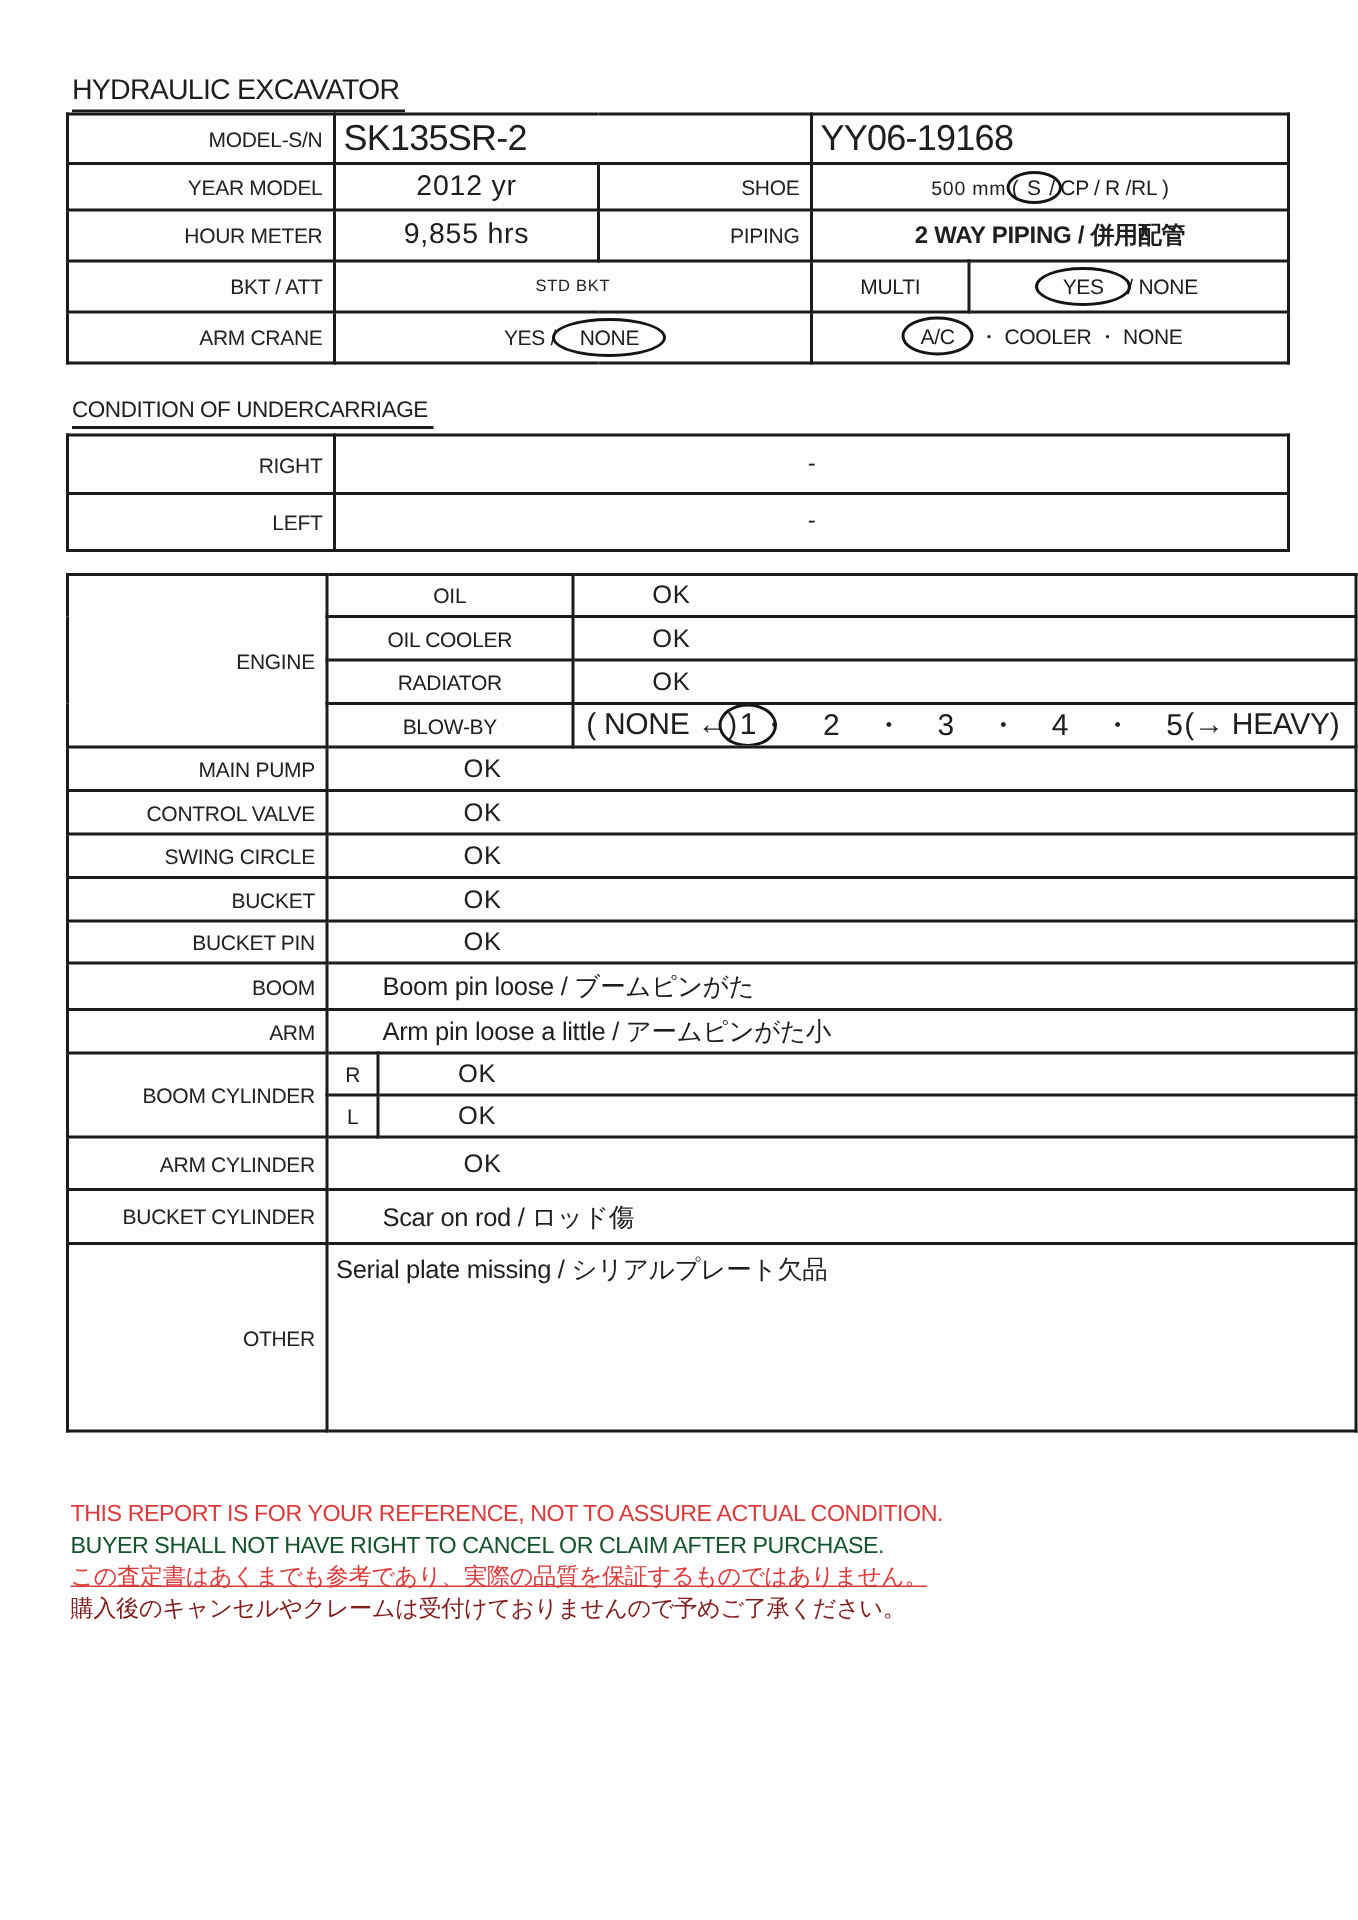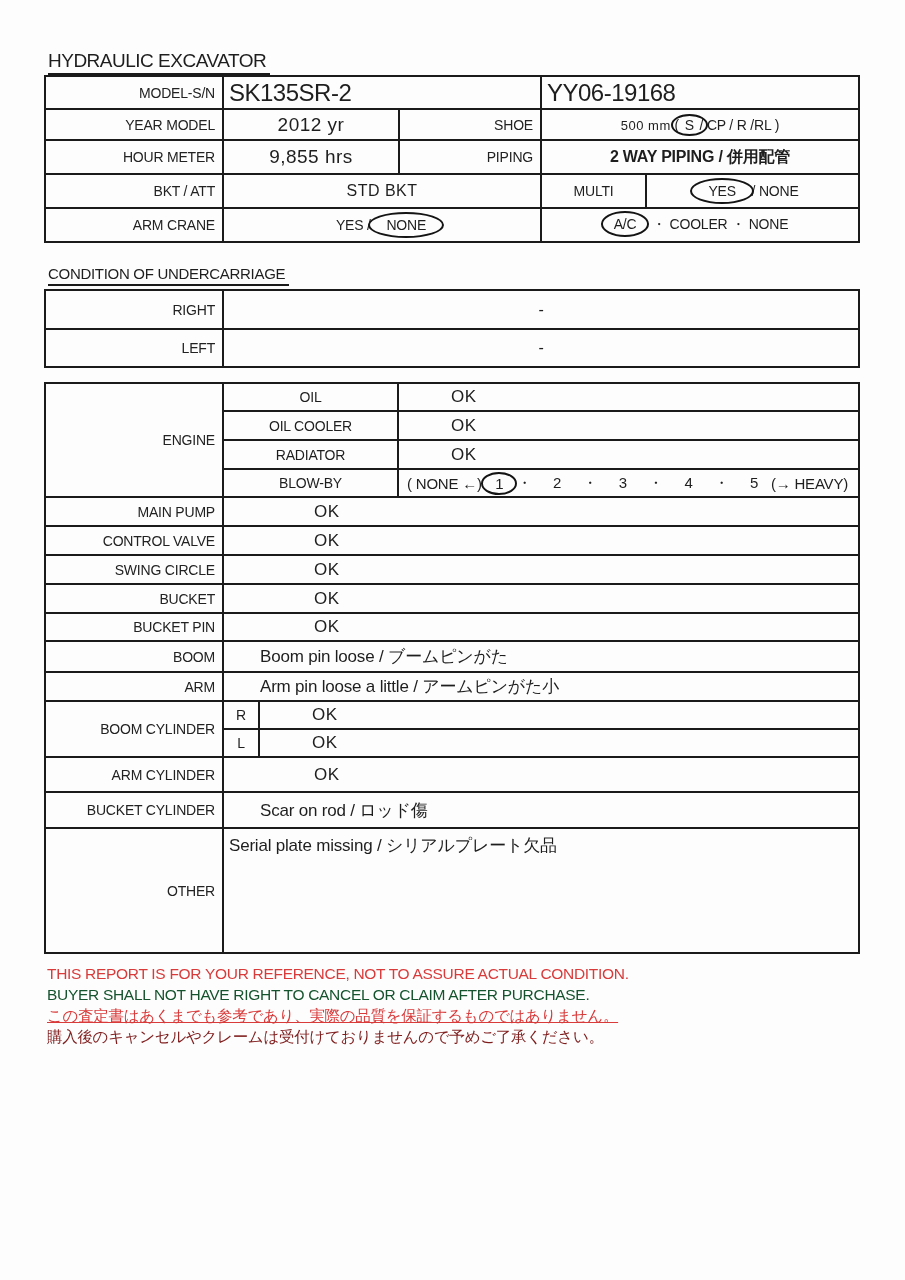--- a/index.html
+++ b/index.html
@@ -37,21 +37,21 @@
 
   .spec-table{ left:44px; top:75px; }
   .uc-table{ left:44px; top:289px; }
   .cond-table{ left:44px; top:382px; }
 
   .big-val{ font-size:24px; letter-spacing:-0.5px; padding-left:5px; }
   .num-val{ font-size:19px; letter-spacing:0.5px; }
   .shoe-main{ font-size:13px; letter-spacing:0.5px; }
   .shoe-small{ font-size:14px; }
   .piping-val{ font-size:16px;font-weight:bold; }
-  .bkt-val{ font-size:16px; letter-spacing:0.5px; }
+  .bkt-val{ font-size:11px; letter-spacing:0.5px; }
   .ok-val{ font-size:17px; letter-spacing:0.5px; }
   .note-val{ font-size:17px; letter-spacing:-0.2px; }
   .dash-val{ font-size:16px; }
 
   .pad-ok{ padding-left:90px; }
   .pad-ok-sub{ padding-left:52px; }
   .pad-note{ padding-left:36px; }
   .other-val{ vertical-align:top; padding:5px 4px 0 5px; white-space:normal; }
 
   
@@ -59,21 +59,21 @@
   .circled::before{
     content:""; position:absolute; pointer-events:none;
     border:2px solid #141414; border-radius:50%;
   }
   .c-wide::before{ inset:-5px -16px; }
   .c-med::before{ inset:-5px -11px; }
   .c-tight::before{ inset:-3px -12px; }
 
   .blowby-flex{
     display:flex; align-items:center; justify-content:space-between;
-    padding:0 10px 0 8px; font-size:15px;
+    padding:0 10px 0 8px; font-size:20px;
   }
   .blowby-mid{ word-spacing:15px; letter-spacing:1px; }
 
   .gap-r{ margin-right:10px; }
 
   .disclaimer{
     left:47px; top:963px;
     font-size:15.5px; line-height:21px; letter-spacing:-0.3px;
   }
 </style>
@@ -237,17 +237,17 @@
     <td colspan="3" class="note-val pad-note">Scar on rod / ロッド傷</td>
   </tr>
   <tr style="height:125px">
     <td class="lbl">OTHER</td>
     <td colspan="3" class="note-val other-val">Serial plate missing / シリアルプレート欠品</td>
   </tr>
 </tbody>
   </table>
 
 <div class="abs disclaimer">
-  <div class="disclaimer-line" style="color: rgb(217, 58, 58);">THIS REPORT IS FOR YOUR REFERENCE, NOT TO ASSURE ACTUAL CONDITION.</div>
+  <div class="disclaimer-line" style="color: rgb(217, 58, 58); margin-top: 36px;">THIS REPORT IS FOR YOUR REFERENCE, NOT TO ASSURE ACTUAL CONDITION.</div>
   <div class="disclaimer-line" style="color: #14532d;">BUYER SHALL NOT HAVE RIGHT TO CANCEL OR CLAIM AFTER PURCHASE.</div>
   <div class="disclaimer-line" style="color: rgb(217, 58, 58); text-decoration: underline;">この査定書はあくまでも参考であり、実際の品質を保証するものではありません。</div>
   <div class="disclaimer-line" style="color: #7f1d1d;">購入後のキャンセルやクレームは受付けておりませんので予めご了承ください。</div>
 </div>
 
 </body></html>

